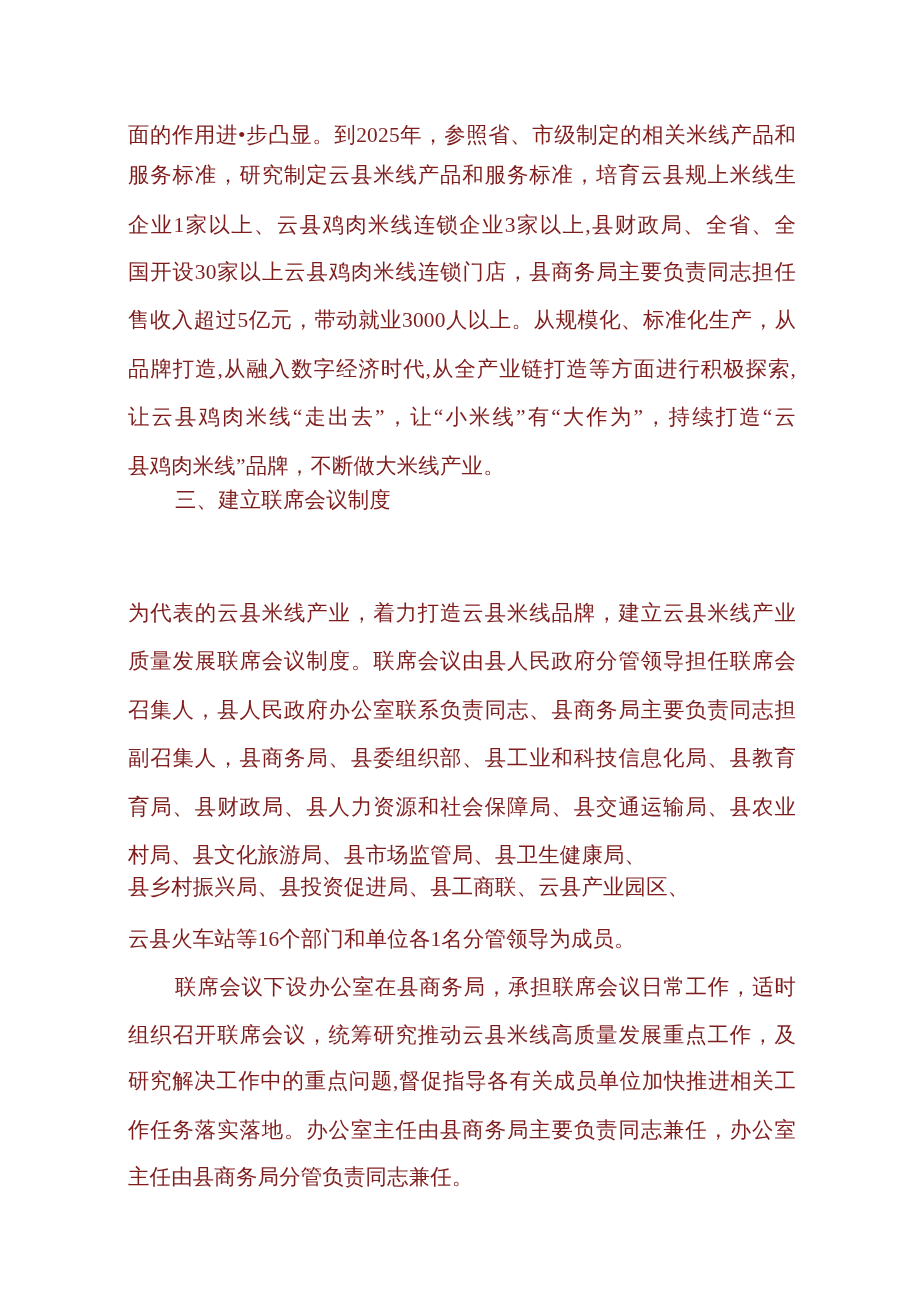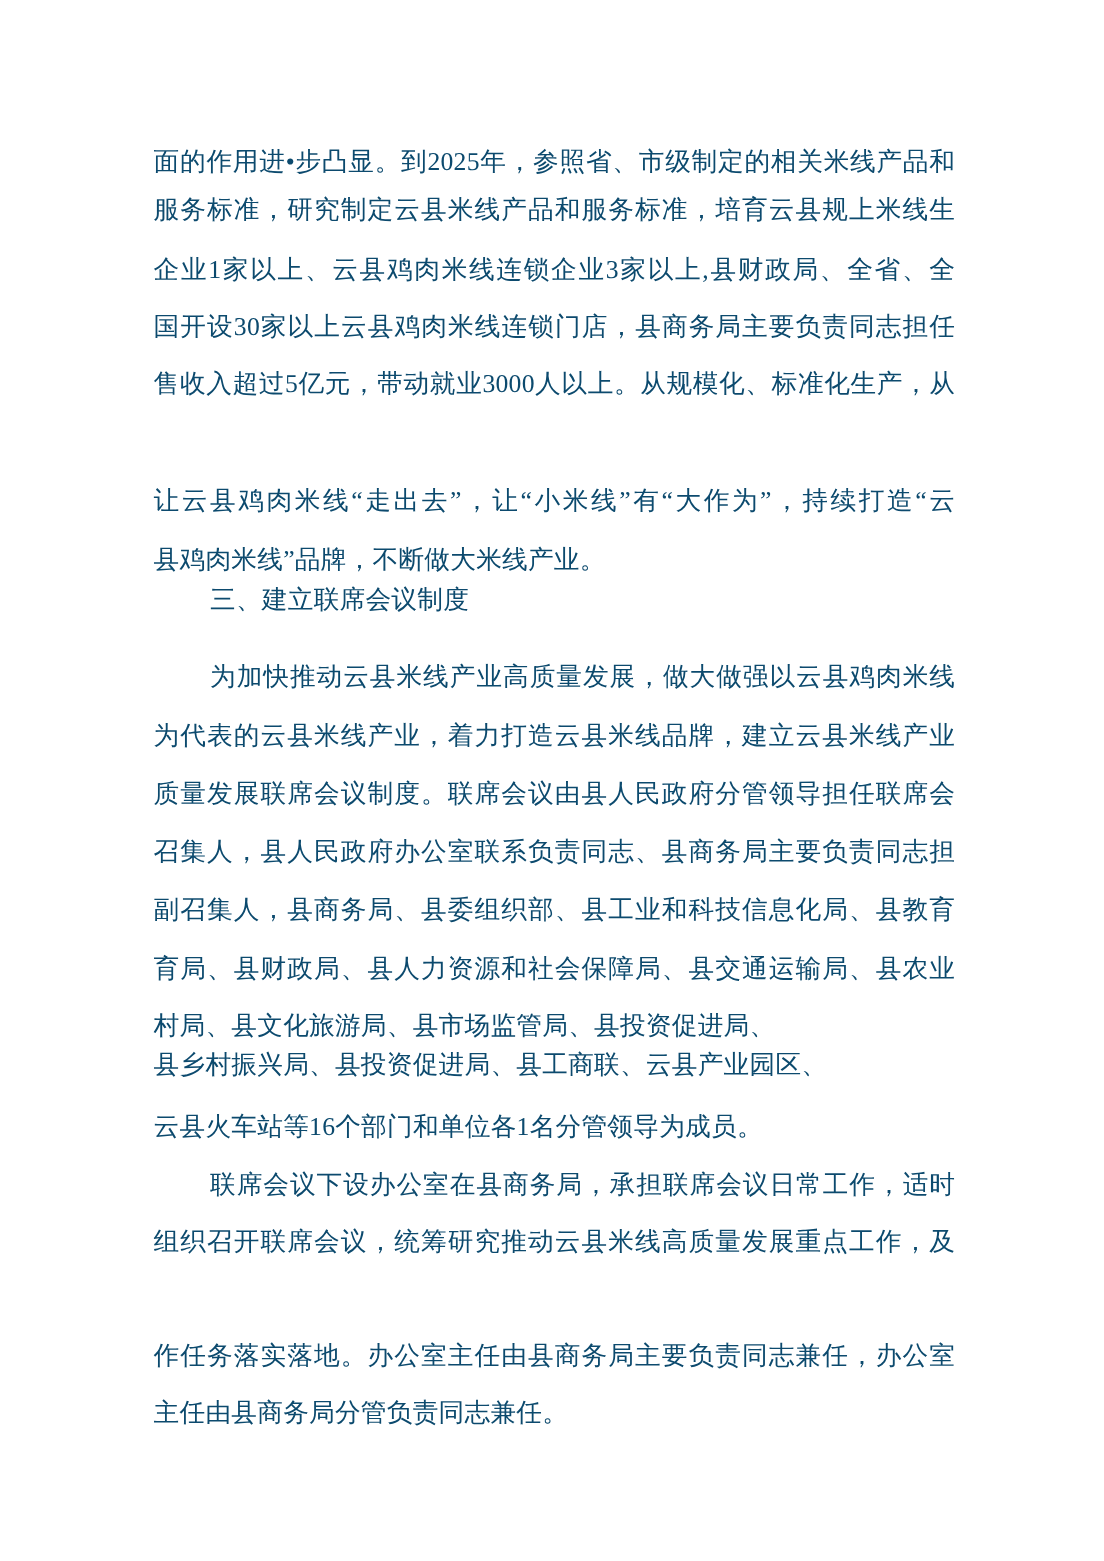--- a/index.html
+++ b/index.html
@@ -2,21 +2,21 @@
 <html><head>
 <meta charset="utf-8">
 <style>
   html, body { margin: 0; padding: 0; background: #ffffff; }
   .page {
     position: relative;
     width: 920px;
     height: 1301px;
     background: #ffffff;
     font-family: "Liberation Serif", "DejaVu Serif", serif;
-    color: #0c4a6e;
+    color: #7f1d1d;
     overflow: hidden;
   }
   .line {
     position: absolute;
     left: 128px;
     width: 668px;
     height: 34px;
     line-height: 32px;
     font-size: 21.4px;
     white-space: pre;
@@ -34,29 +34,30 @@
 </style>
 </head>
 <body>
 
 <div class="page">
   <div class="line j" style="top:119px">面的作用进•步凸显。到2025年，参照省、市级制定的相关米线产品和</div>
   <div class="line j" style="top:159px">服务标准，研究制定云县米线产品和服务标准，培育云县规上米线生产</div>
   <div class="line j" style="top:209px">企业1家以上、云县鸡肉米线连锁企业3家以上,县财政局、全省、全</div>
   <div class="line j" style="top:256px">国开设30家以上云县鸡肉米线连锁门店，县商务局主要负责同志担任</div>
   <div class="line j" style="top:304px">售收入超过5亿元，带动就业3000人以上。从规模化、标准化生产，从</div>
+  <div class="line j" style="top:353px">品牌打造,从融入数字经济时代,从全产业链打造等方面进行积极探索,</div>
   <div class="line j" style="top:401px">让云县鸡肉米线“走出去”，让“小米线”有“大作为”，持续打造“云</div>
   <div class="line" style="top:450px">县鸡肉米线”品牌，不断做大米线产业。</div>
   <div class="line ind" style="top:484px">三、建立联席会议制度</div>
-  <div class="line j ind" style="top:548px">为加快推动云县米线产业高质量发展，做大做强以云县鸡肉米线</div>
   <div class="line j" style="top:597px">为代表的云县米线产业，着力打造云县米线品牌，建立云县米线产业高</div>
   <div class="line j" style="top:645px">质量发展联席会议制度。联席会议由县人民政府分管领导担任联席会议</div>
   <div class="line j" style="top:694px">召集人，县人民政府办公室联系负责同志、县商务局主要负责同志担任</div>
   <div class="line j" style="top:742px">副召集人，县商务局、县委组织部、县工业和科技信息化局、县教育体</div>
   <div class="line j" style="top:791px">育局、县财政局、县人力资源和社会保障局、县交通运输局、县农业农</div>
-  <div class="line" style="top:839px">村局、县文化旅游局、县市场监管局、县投资促进局、</div>
+  <div class="line" style="top:839px">村局、县文化旅游局、县市场监管局、县卫生健康局、</div>
   <div class="line" style="top:871px">县乡村振兴局、县投资促进局、县工商联、云县产业园区、</div>
   <div class="line" style="top:923px">云县火车站等16个部门和单位各1名分管领导为成员。</div>
   <div class="line j ind" style="top:971px">联席会议下设办公室在县商务局，承担联席会议日常工作，适时</div>
   <div class="line j" style="top:1019px">组织召开联席会议，统筹研究推动云县米线高质量发展重点工作，及时</div>
+  <div class="line j" style="top:1065px">研究解决工作中的重点问题,督促指导各有关成员单位加快推进相关工</div>
   <div class="line j" style="top:1114px">作任务落实落地。办公室主任由县商务局主要负责同志兼任，办公室副</div>
   <div class="line" style="top:1161px">主任由县商务局分管负责同志兼任。</div>
 </div>
 
 </body></html>

